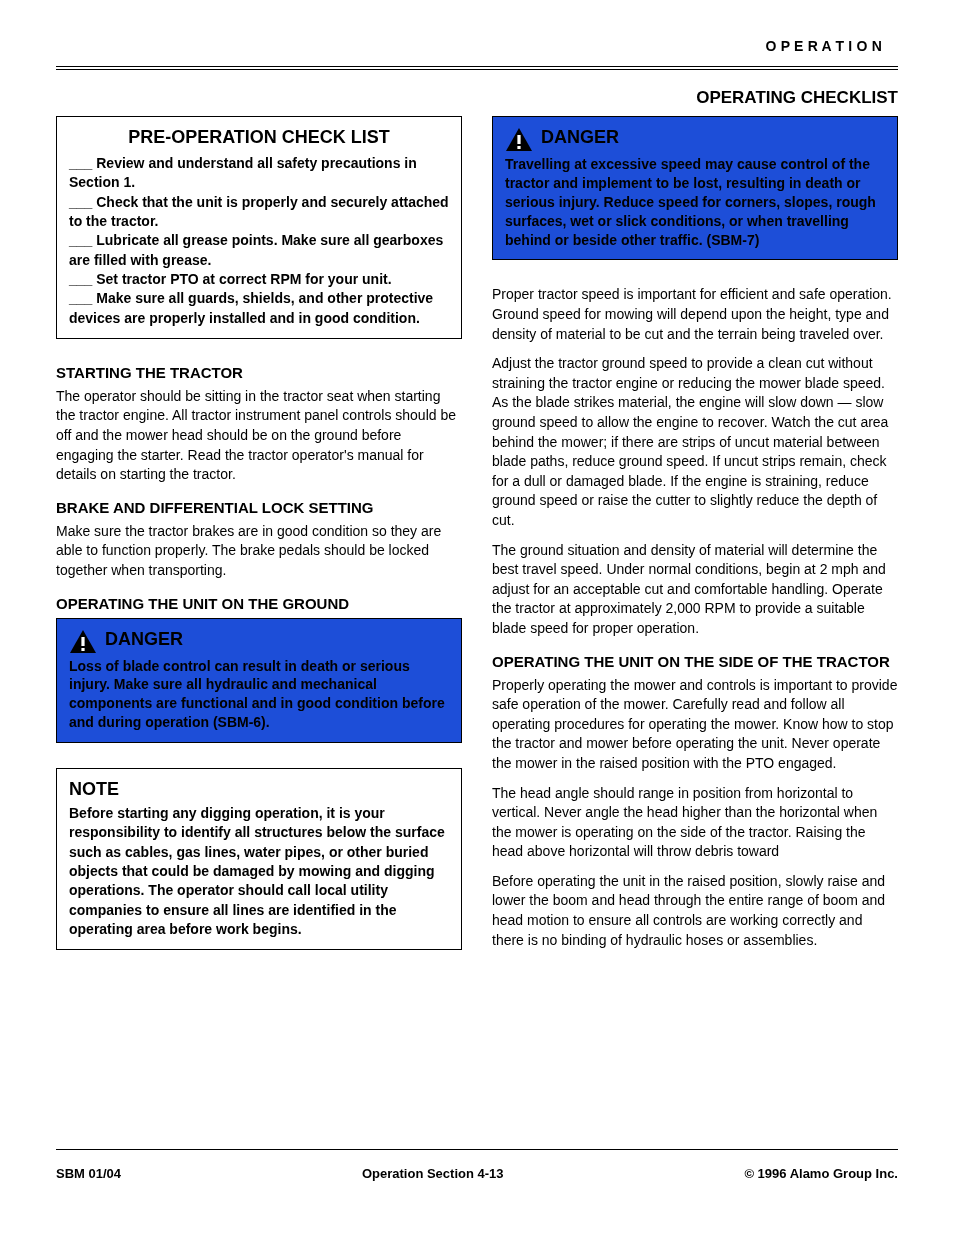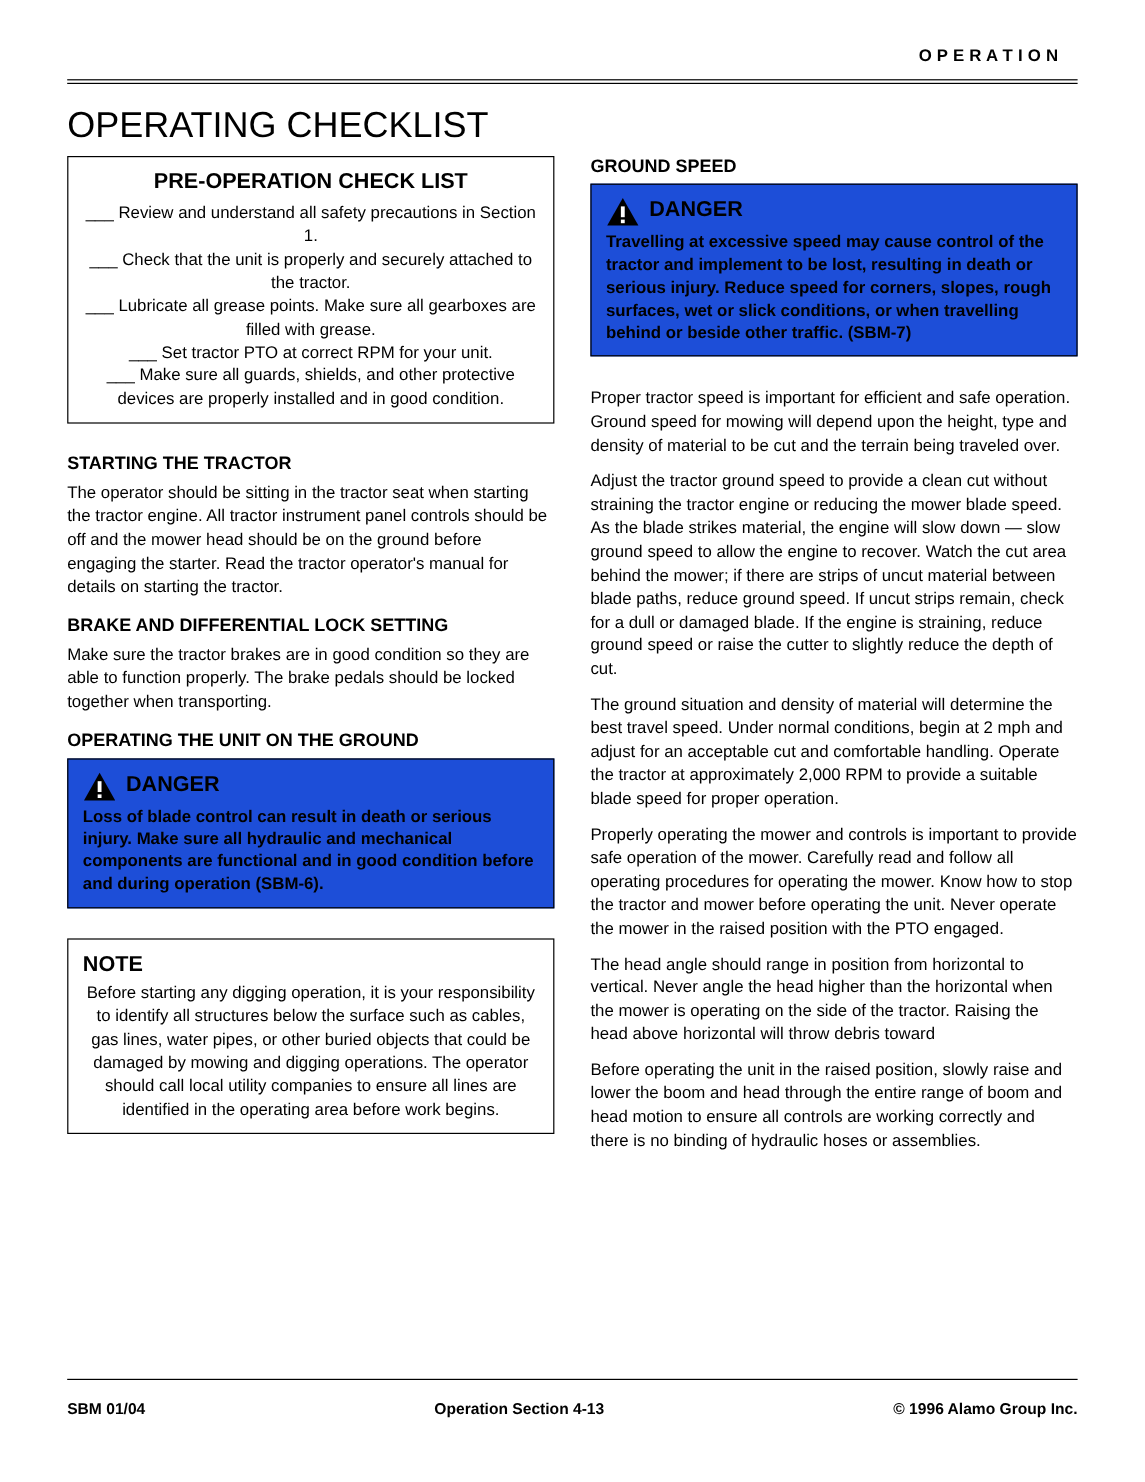--- a/index.html
+++ b/index.html
@@ -13,23 +13,23 @@
   }
   .page {
     padding: 44px 56px 30px 56px;
   }
   .header-line {
     border-top: 4px double #000;
     margin-top: 22px;
     margin-bottom: 18px;
   }
   .section-title {
-    font-size: 30px;
-    font-weight: normal;
-    text-align: left;
+    font-size: 17px;
+    font-weight: bold;
+    text-align: right;
     margin-bottom: 8px;
   }
   .two-col {
     display: flex;
     gap: 30px;
   }
   .col {
     width: 50%;
   }
   .box {
@@ -52,22 +52,21 @@
     font-weight: bold;
   }
   .box-body {
     font-size: 14px;
     line-height: 1.35;
     font-weight: bold;
   }
   .box-body-plain {
     font-size: 14px;
     line-height: 1.38;
-    font-weight: normal;
-    text-align: center;
+    font-weight: bold;
   }
   .subhead {
     font-size: 15px;
     font-weight: bold;
     margin: 14px 0 6px 0;
   }
   .para {
     font-size: 14px;
     line-height: 1.4;
     margin-bottom: 10px;
@@ -142,40 +141,40 @@
       </div>
 
       <div class="box">
         <div class="box-title" style="margin-bottom:4px;">NOTE</div>
         <div class="box-body-plain">Before starting any digging operation, it is your responsibility to identify all structures below the surface such as cables, gas lines, water pipes, or other buried objects that could be damaged by mowing and digging operations. The operator should call local utility companies to ensure all lines are identified in the operating area before work begins.</div>
       </div>
 
     </div>
 
     <div class="col">
-      <div class="subhead" style="margin-top:0;">GROUND SPEED</div>
 
       <div class="box box-shaded">
         <div class="box-title-row">
           <span class="warn-icon">
             <svg width="28" height="26" viewBox="0 0 28 26">
                 <path d="M14 1 L27 24 L1 24 Z" fill="#000"></path>
                 <rect x="12.4" y="8" width="3.2" height="9" fill="#fff"></rect>
                 <rect x="12.4" y="19" width="3.2" height="3" fill="#fff"></rect>
               </svg>
           </span>
           <span class="box-title">DANGER</span>
         </div>
         <div class="box-body">Travelling at excessive speed may cause control of the tractor and implement to be lost, resulting in death or serious injury. Reduce speed for corners, slopes, rough surfaces, wet or slick conditions, or when travelling behind or beside other traffic. (SBM-7)</div>
       </div>
 
       <div class="para">Proper tractor speed is important for efficient and safe operation. Ground speed for mowing will depend upon the height, type and density of material to be cut and the terrain being traveled over.</div>
       <div class="para">Adjust the tractor ground speed to provide a clean cut without straining the tractor engine or reducing the mower blade speed. As the blade strikes material, the engine will slow down — slow ground speed to allow the engine to recover. Watch the cut area behind the mower; if there are strips of uncut material between blade paths, reduce ground speed. If uncut strips remain, check for a dull or damaged blade. If the engine is straining, reduce ground speed or raise the cutter to slightly reduce the depth of cut.</div>
       <div class="para">The ground situation and density of material will determine the best travel speed. Under normal conditions, begin at 2 mph and adjust for an acceptable cut and comfortable handling. Operate the tractor at approximately 2,000 RPM to provide a suitable blade speed for proper operation.</div>
 
+      <div class="subhead">OPERATING THE UNIT ON THE SIDE OF THE TRACTOR</div>
       <div class="para">Properly operating the mower and controls is important to provide safe operation of the mower. Carefully read and follow all operating procedures for operating the mower. Know how to stop the tractor and mower before operating the unit. Never operate the mower in the raised position with the PTO engaged.</div>
       <div class="para">The head angle should range in position from horizontal to vertical. Never angle the head higher than the horizontal when the mower is operating on the side of the tractor. Raising the head above horizontal will throw debris toward</div>
       <div class="para">Before operating the unit in the raised position, slowly raise and lower the boom and head through the entire range of boom and head motion to ensure all controls are working correctly and there is no binding of hydraulic hoses or assemblies.</div>
     </div>
   </div>
 </div>
 
 <div class="footer-line"></div>
 <div class="footer">
   <span>SBM 01/04</span>

